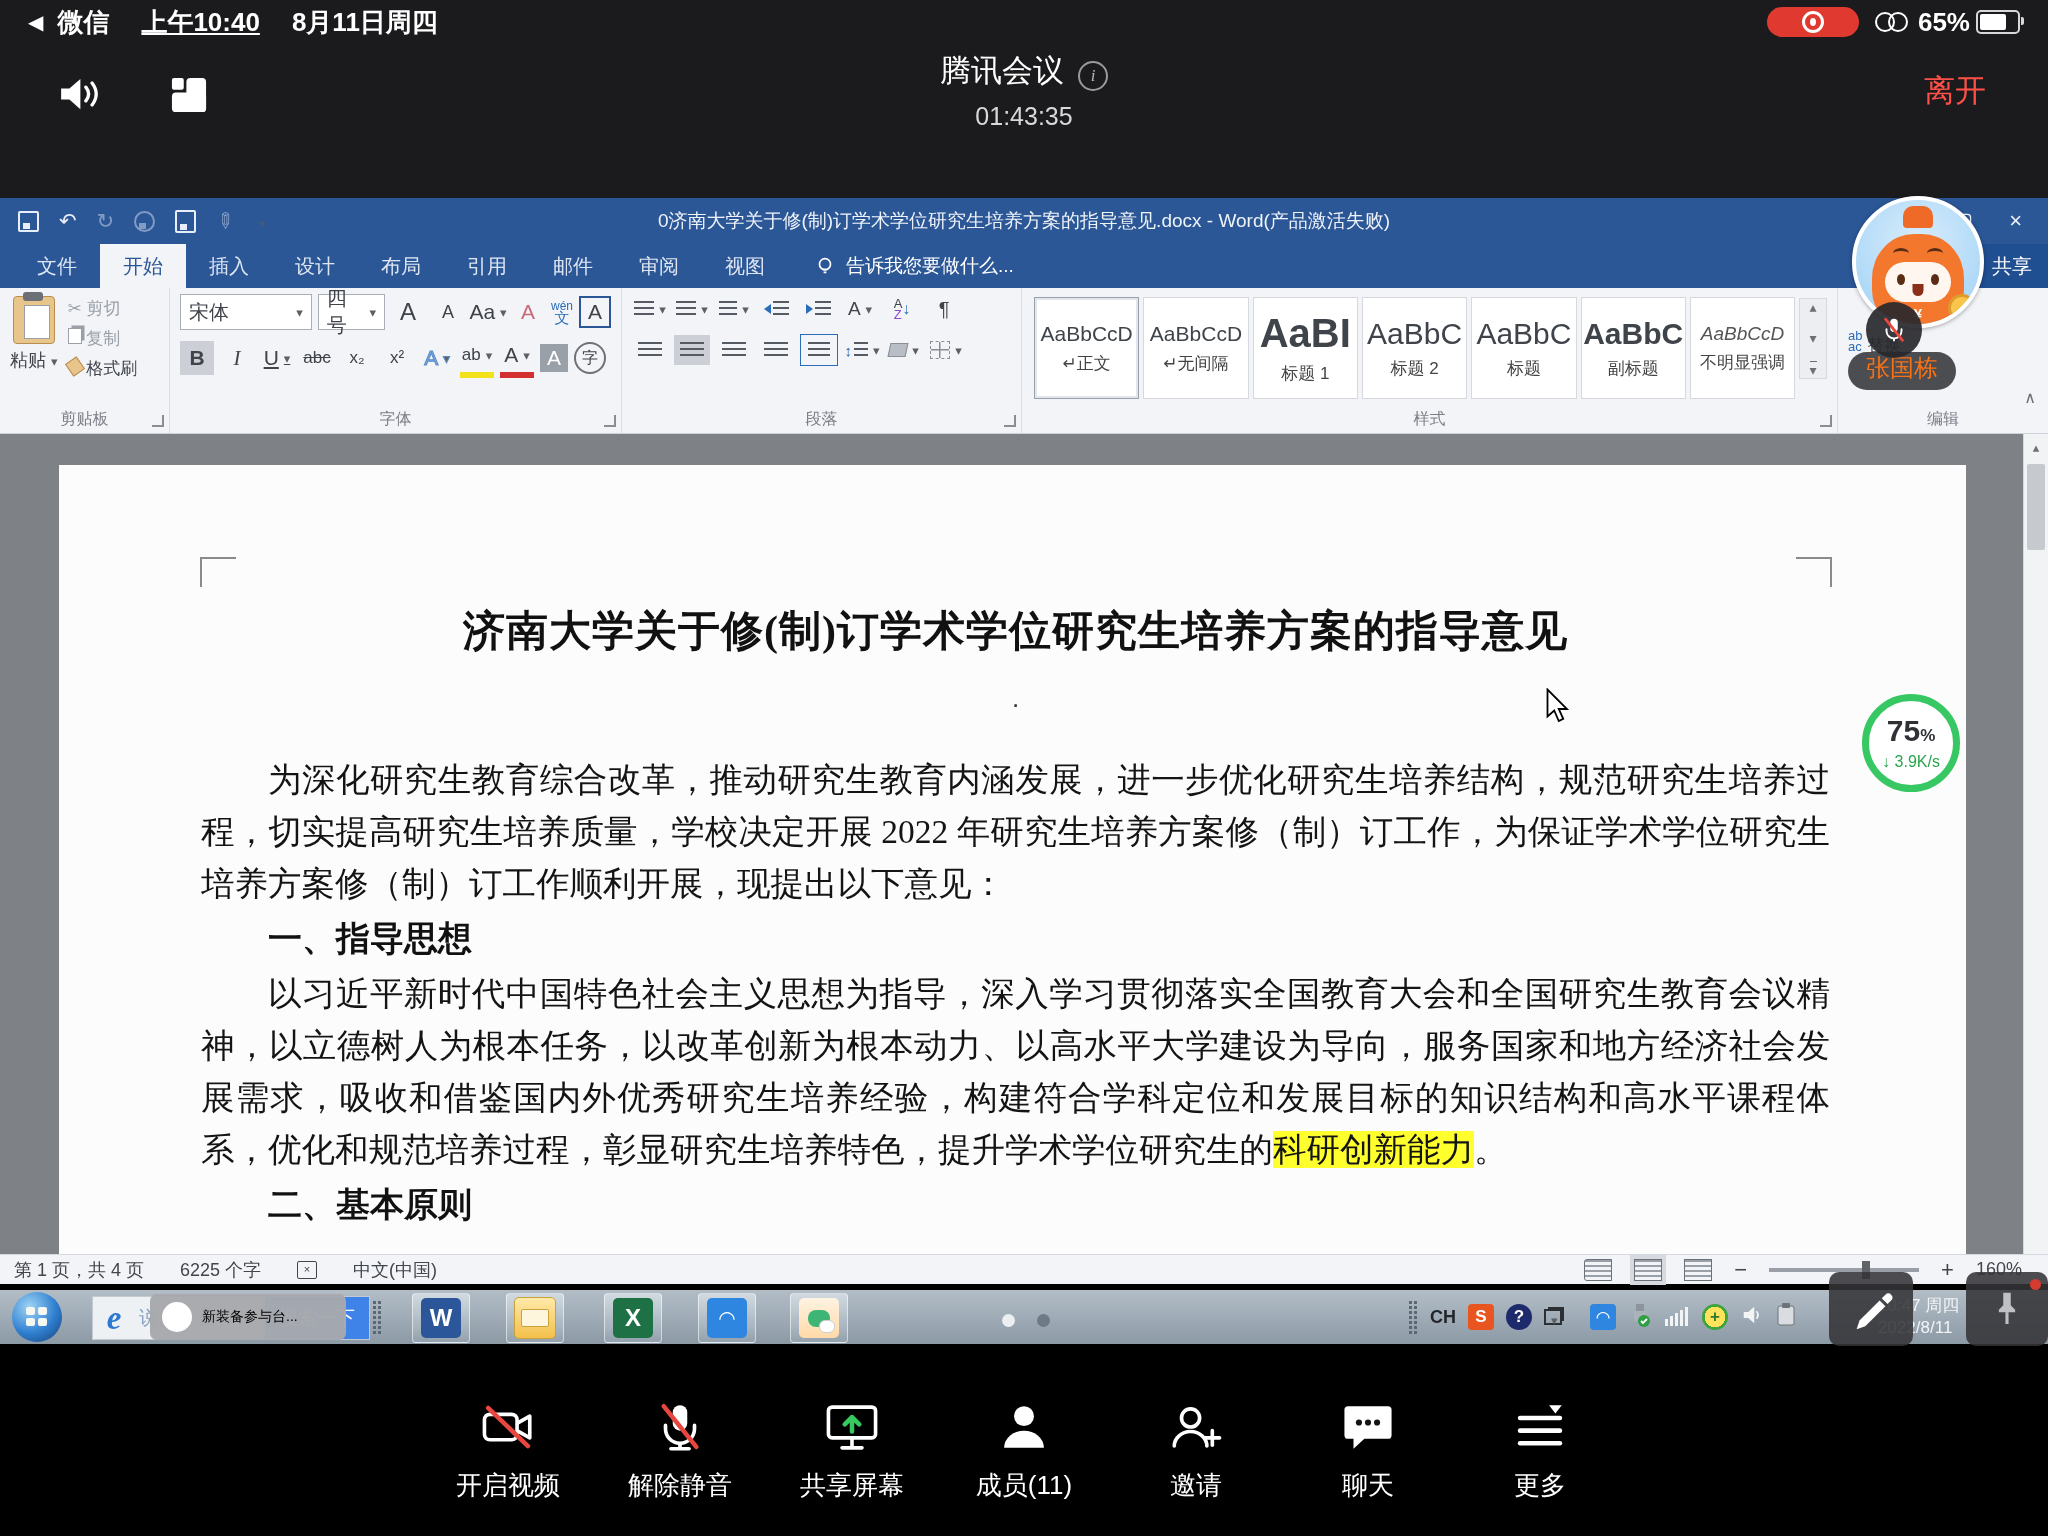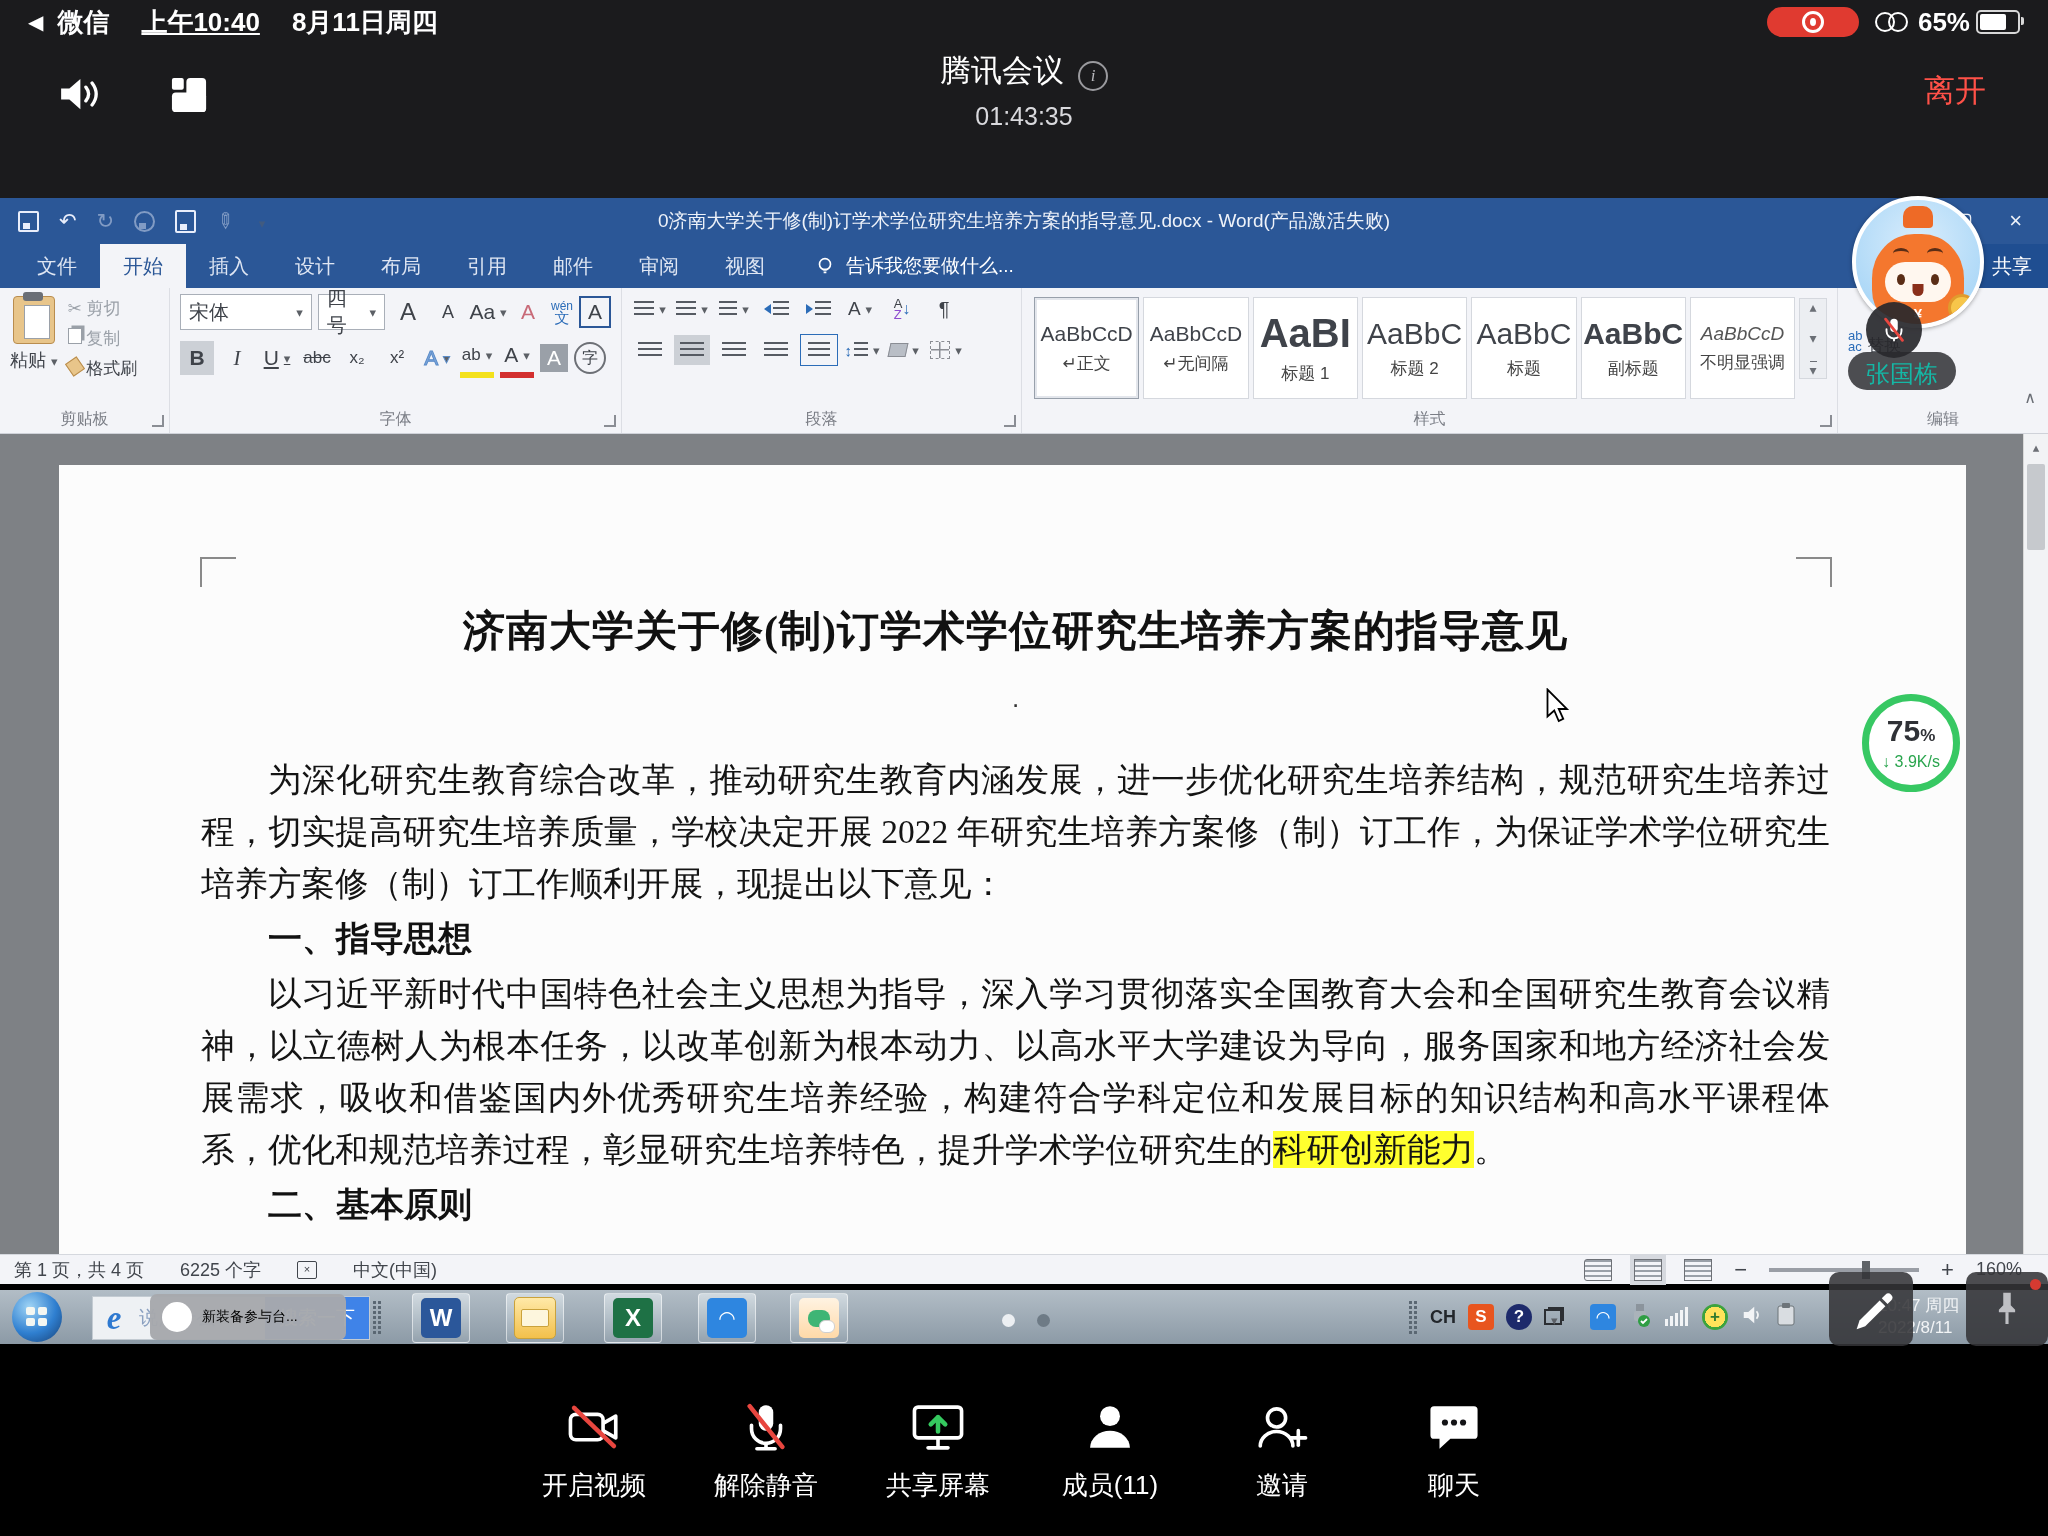--- a/index.html
+++ b/index.html
@@ -102,21 +102,21 @@
   #avatar{left:1852px;top:196px;width:124px;height:124px;border-radius:50%;background:radial-gradient(circle at 50% 35%,#d9edfc,#9cd0f5);border:4px solid #fff;box-shadow:0 1px 4px rgba(0,0,0,.35);z-index:50;overflow:hidden;}
   .m-body{position:absolute;left:50%;bottom:-6px;transform:translateX(-50%);width:92px;height:96px;background:#f4772e;border-radius:46% 46% 42% 42%;}
   .m-knot{position:absolute;left:50%;top:6px;transform:translateX(-50%);width:30px;height:22px;background:#ee6a26;border-radius:10px 10px 4px 4px;}
   .m-face{position:absolute;left:50%;bottom:22px;transform:translateX(-50%);width:66px;height:40px;background:#fff7ef;border-radius:22px;}
   .m-eye{position:absolute;top:12px;width:8px;height:11px;background:#5a2d16;border-radius:50%;}
   .m-mouth{position:absolute;left:50%;top:22px;transform:translateX(-50%);width:11px;height:12px;background:#8a2f1a;border-radius:0 0 8px 8px;}
   .m-brow{position:absolute;top:-14px;width:16px;height:8px;border-top:3px solid #5a2d16;border-radius:50%;}
   .m-yen{position:absolute;left:50%;bottom:2px;transform:translateX(-50%);color:#fff;font-size:15px;font-weight:700;}
   .m-coin{position:absolute;right:4px;bottom:2px;width:28px;height:28px;border-radius:50%;background:#f7c64a;border:3px solid #e09b2d;box-sizing:border-box;}
   #micbadge{left:1866px;top:302px;width:56px;height:56px;border-radius:50%;background:rgba(40,40,44,.92);display:flex;align-items:center;justify-content:center;z-index:52;}
-  #namepill{left:1848px;top:352px;height:38px;padding:0 18px;border-radius:19px;background:rgba(62,62,66,.92);color:#14b8a6;font-size:24px;display:flex;align-items:flex-end;z-index:51;}
+  #namepill{left:1848px;top:352px;height:38px;padding:0 18px;border-radius:19px;background:rgba(62,62,66,.92);color:#f97316;font-size:24px;display:flex;align-items:flex-start;z-index:51;}
   #netbadge{left:1862px;top:694px;width:98px;height:98px;border-radius:50%;border:7px solid #37c863;background:#fff;box-sizing:border-box;display:flex;flex-direction:column;align-items:center;justify-content:center;z-index:40;}
   #netbadge .pct{font-size:30px;font-weight:600;color:#2f3136;line-height:30px;}
   #netbadge .pct em{font-style:normal;font-size:17px;}
   #netbadge .spd{font-size:16px;color:#2aa54e;margin-top:2px;}
   .darkbtn{width:84px;height:74px;border-radius:10px;background:rgba(52,52,56,.88);display:flex;align-items:center;justify-content:center;z-index:60;}
   #cursor{left:1544px;top:688px;z-index:70;}
 </style>
 </head>
 <body>
 
@@ -542,20 +542,29 @@
       </div>
       <div class="ctrl">
         <svg width="58" height="58" viewBox="0 0 64 64">
             <path d="M10 9 h44 a4 4 0 0 1 4 4 v28 a4 4 0 0 1 -4 4 H28 l-12 11 v-11 h-6 a4 4 0 0 1 -4 -4 V13 a4 4 0 0 1 4 -4z" fill="#fff"></path>
             <circle cx="22" cy="27" r="3.4" fill="#141417"></circle>
             <circle cx="32" cy="27" r="3.4" fill="#141417"></circle>
             <circle cx="42" cy="27" r="3.4" fill="#141417"></circle>
           </svg>
         <span>聊天</span>
       </div>
+      <div class="ctrl">
+        <svg width="58" height="58" viewBox="0 0 64 64">
+            <path d="M42 8 h14 l-7 9z" fill="#fff"></path>
+            <line x1="10" y1="22" x2="54" y2="22" stroke="#fff" stroke-width="5" stroke-linecap="round"></line>
+            <line x1="10" y1="36" x2="54" y2="36" stroke="#fff" stroke-width="5" stroke-linecap="round"></line>
+            <line x1="10" y1="50" x2="54" y2="50" stroke="#fff" stroke-width="5" stroke-linecap="round"></line>
+          </svg>
+        <span>更多</span>
+      </div>
     </div>
   </div>
 
   <div id="avatar" class="abs">
     <i class="m-knot"></i>
     <i class="m-body"></i>
     <i class="m-face">
       <i class="m-brow" style="left:8px;"></i>
         <i class="m-brow" style="right:8px;"></i>
       <i class="m-eye" style="left:12px;"></i>

